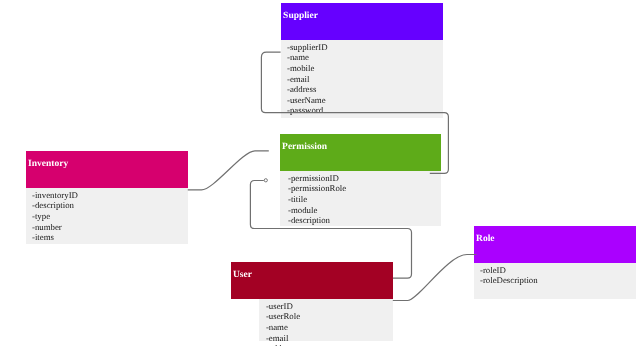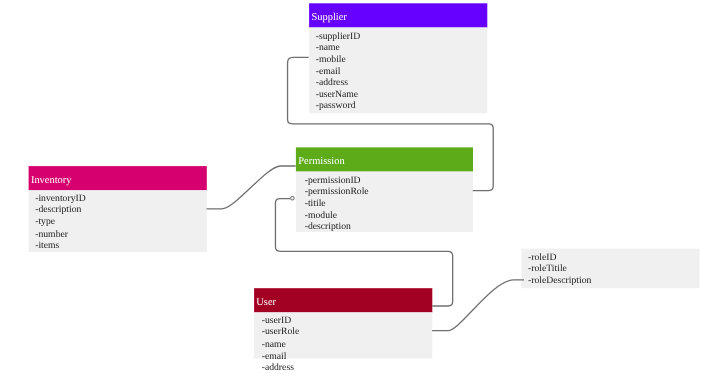--- a/index.html
+++ b/index.html
@@ -7,42 +7,42 @@
   body{width:640px;height:346px;background:#ffffff;overflow:hidden;
        font-family:"Liberation Serif",serif;
        -webkit-font-smoothing:antialiased;
        text-rendering:geometricPrecision;}
   #canvas{position:relative;width:640px;height:346px;background:#ffffff;}
   #links{position:absolute;left:0;top:0;width:640px;height:346px;pointer-events:none;z-index:5;}
   .link{fill:none;stroke:#707070;stroke-width:1.2;}
   .link-marker{fill:#ffffff;stroke:#707070;stroke-width:0.95;}
 
   .uml{position:absolute;box-sizing:border-box;z-index:1;}
-  .uml-header{box-sizing:border-box;color:#ffffff;font-weight:normal;font-size:9.5px;
-              line-height:9.5px;position:relative;height:22px;}
+  .uml-header{box-sizing:border-box;color:#ffffff;font-weight:bold;font-size:9.5px;
+              line-height:9.5px;position:relative;height:37px;}
   .uml-header span{position:absolute;left:2.1px;top:9.4px;white-space:pre;}
   .uml-body{box-sizing:border-box;background:#f0f0f0;position:relative;padding-top:1.9px;}
   .attr{font-size:8.8px;line-height:10.58px;color:#181818;white-space:pre;}
 
   
   .uml-supplier   {left:281px;   top:3px;   width:161.6px;}
   .uml-supplier   .uml-header{background:#6600ff;}
   .uml-supplier   .uml-body  {height:77.5px;padding-left:6px;}
 
-  .uml-permission {left:269px;   top:134px; width:161.3px;}
+  .uml-permission {left:280px;   top:134px; width:161.3px;}
   .uml-permission .uml-header{background:#5eab19;}
   .uml-permission .uml-body  {height:55px;padding-left:8px;}
 
   .uml-inventory  {left:26px;    top:151px; width:162px;}
   .uml-inventory  .uml-header{background:#d6006e;}
   .uml-inventory  .uml-body  {height:55.5px;padding-left:6px;}
 
   .uml-user       {left:230.9px; top:262px; width:162.1px;}
   .uml-user       .uml-header{background:#a30124;}
-  .uml-user       .uml-body  {height:42px;padding-left:7px;}
+  .uml-user       .uml-body  {height:42px;padding-left:7px;margin-left:28px;}
 
   .uml-role       {left:474px;   top:226px; width:162px;}
   .uml-role       .uml-header{background:#aa00ff;}
   .uml-role       .uml-body  {height:36px;padding-left:6px;}
 </style>
 </head>
 <body>
 
 <div id="canvas" style="background: rgb(255, 255, 255);">
 
@@ -102,20 +102,22 @@
     <div class="uml-body" style="background: rgb(240, 240, 240);">
       <div class="attr">-userID</div>
       <div class="attr">-userRole</div>
       <div class="attr">-name</div>
       <div class="attr">-email</div>
       <div class="attr">-address</div>
     </div>
   </div>
 
   <div class="uml uml-role">
+    <div class="uml-header" style="background: rgb(170, 0, 255);">
+      <span>Role</span>
+    </div>
     <div class="uml-body" style="background: rgb(240, 240, 240);">
       <div class="attr">-roleID</div>
-      <div class="attr">-roleTitile</div>
       <div class="attr">-roleDescription</div>
     </div>
   </div>
 
 </div>
 
 </body></html>

